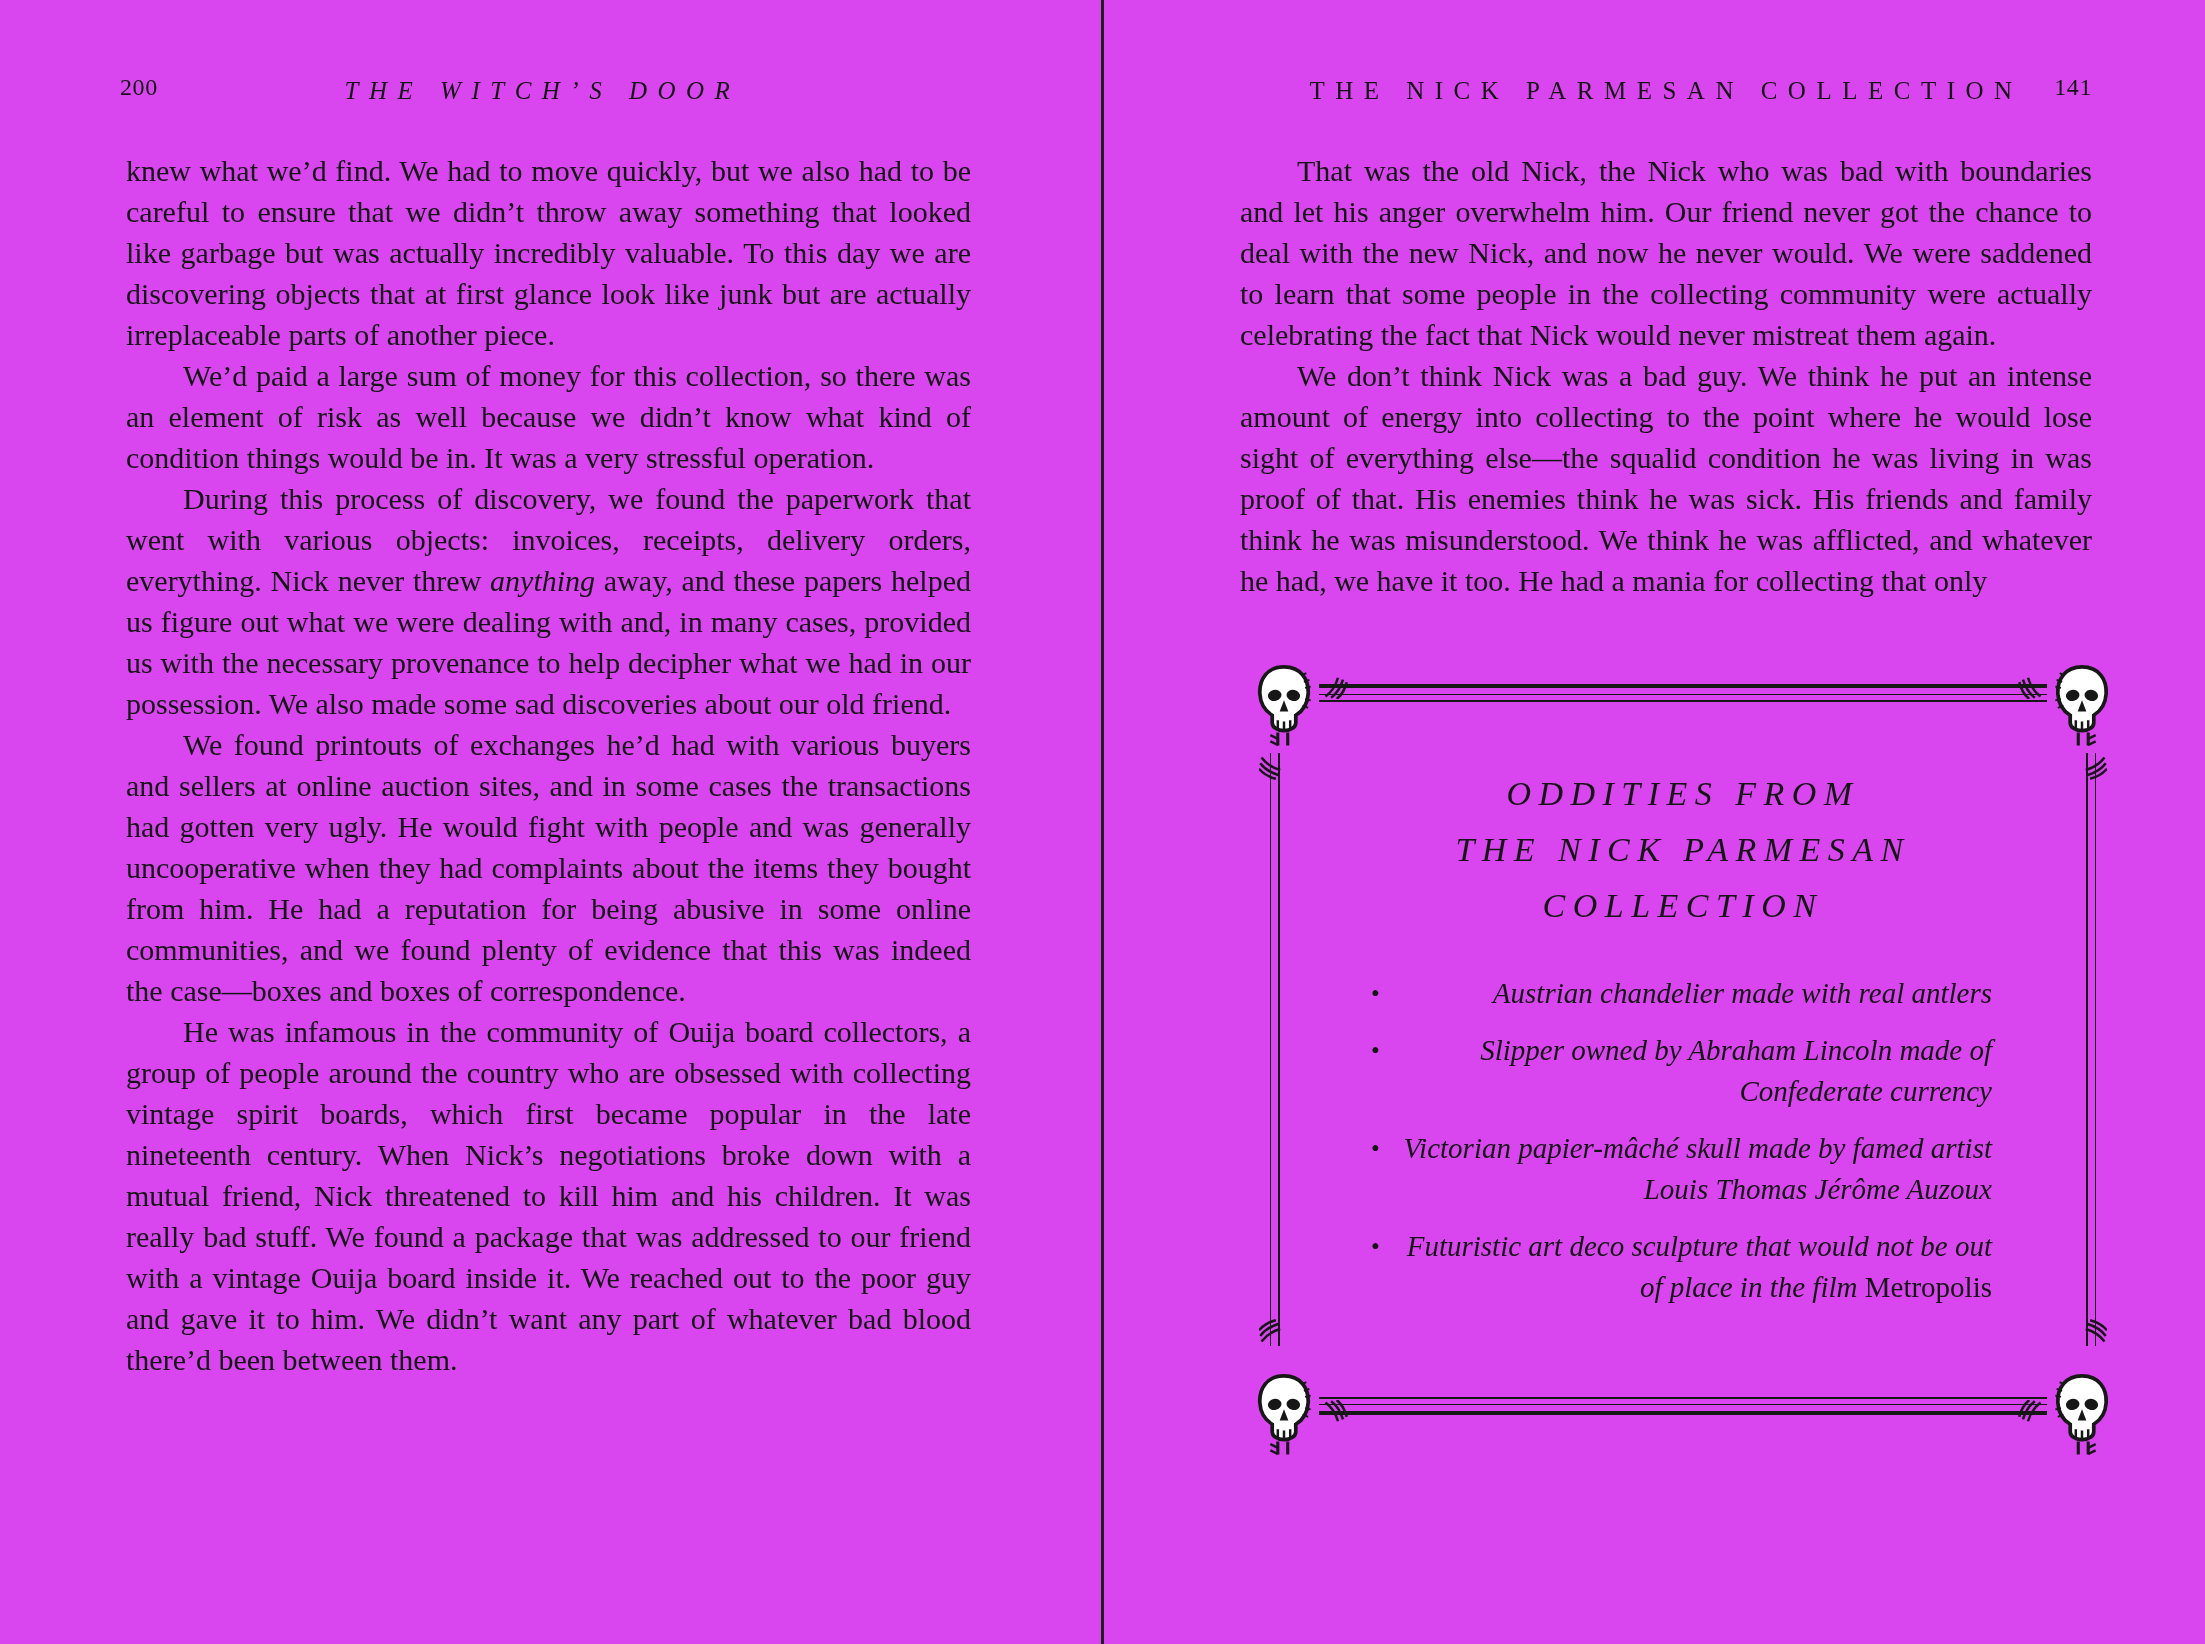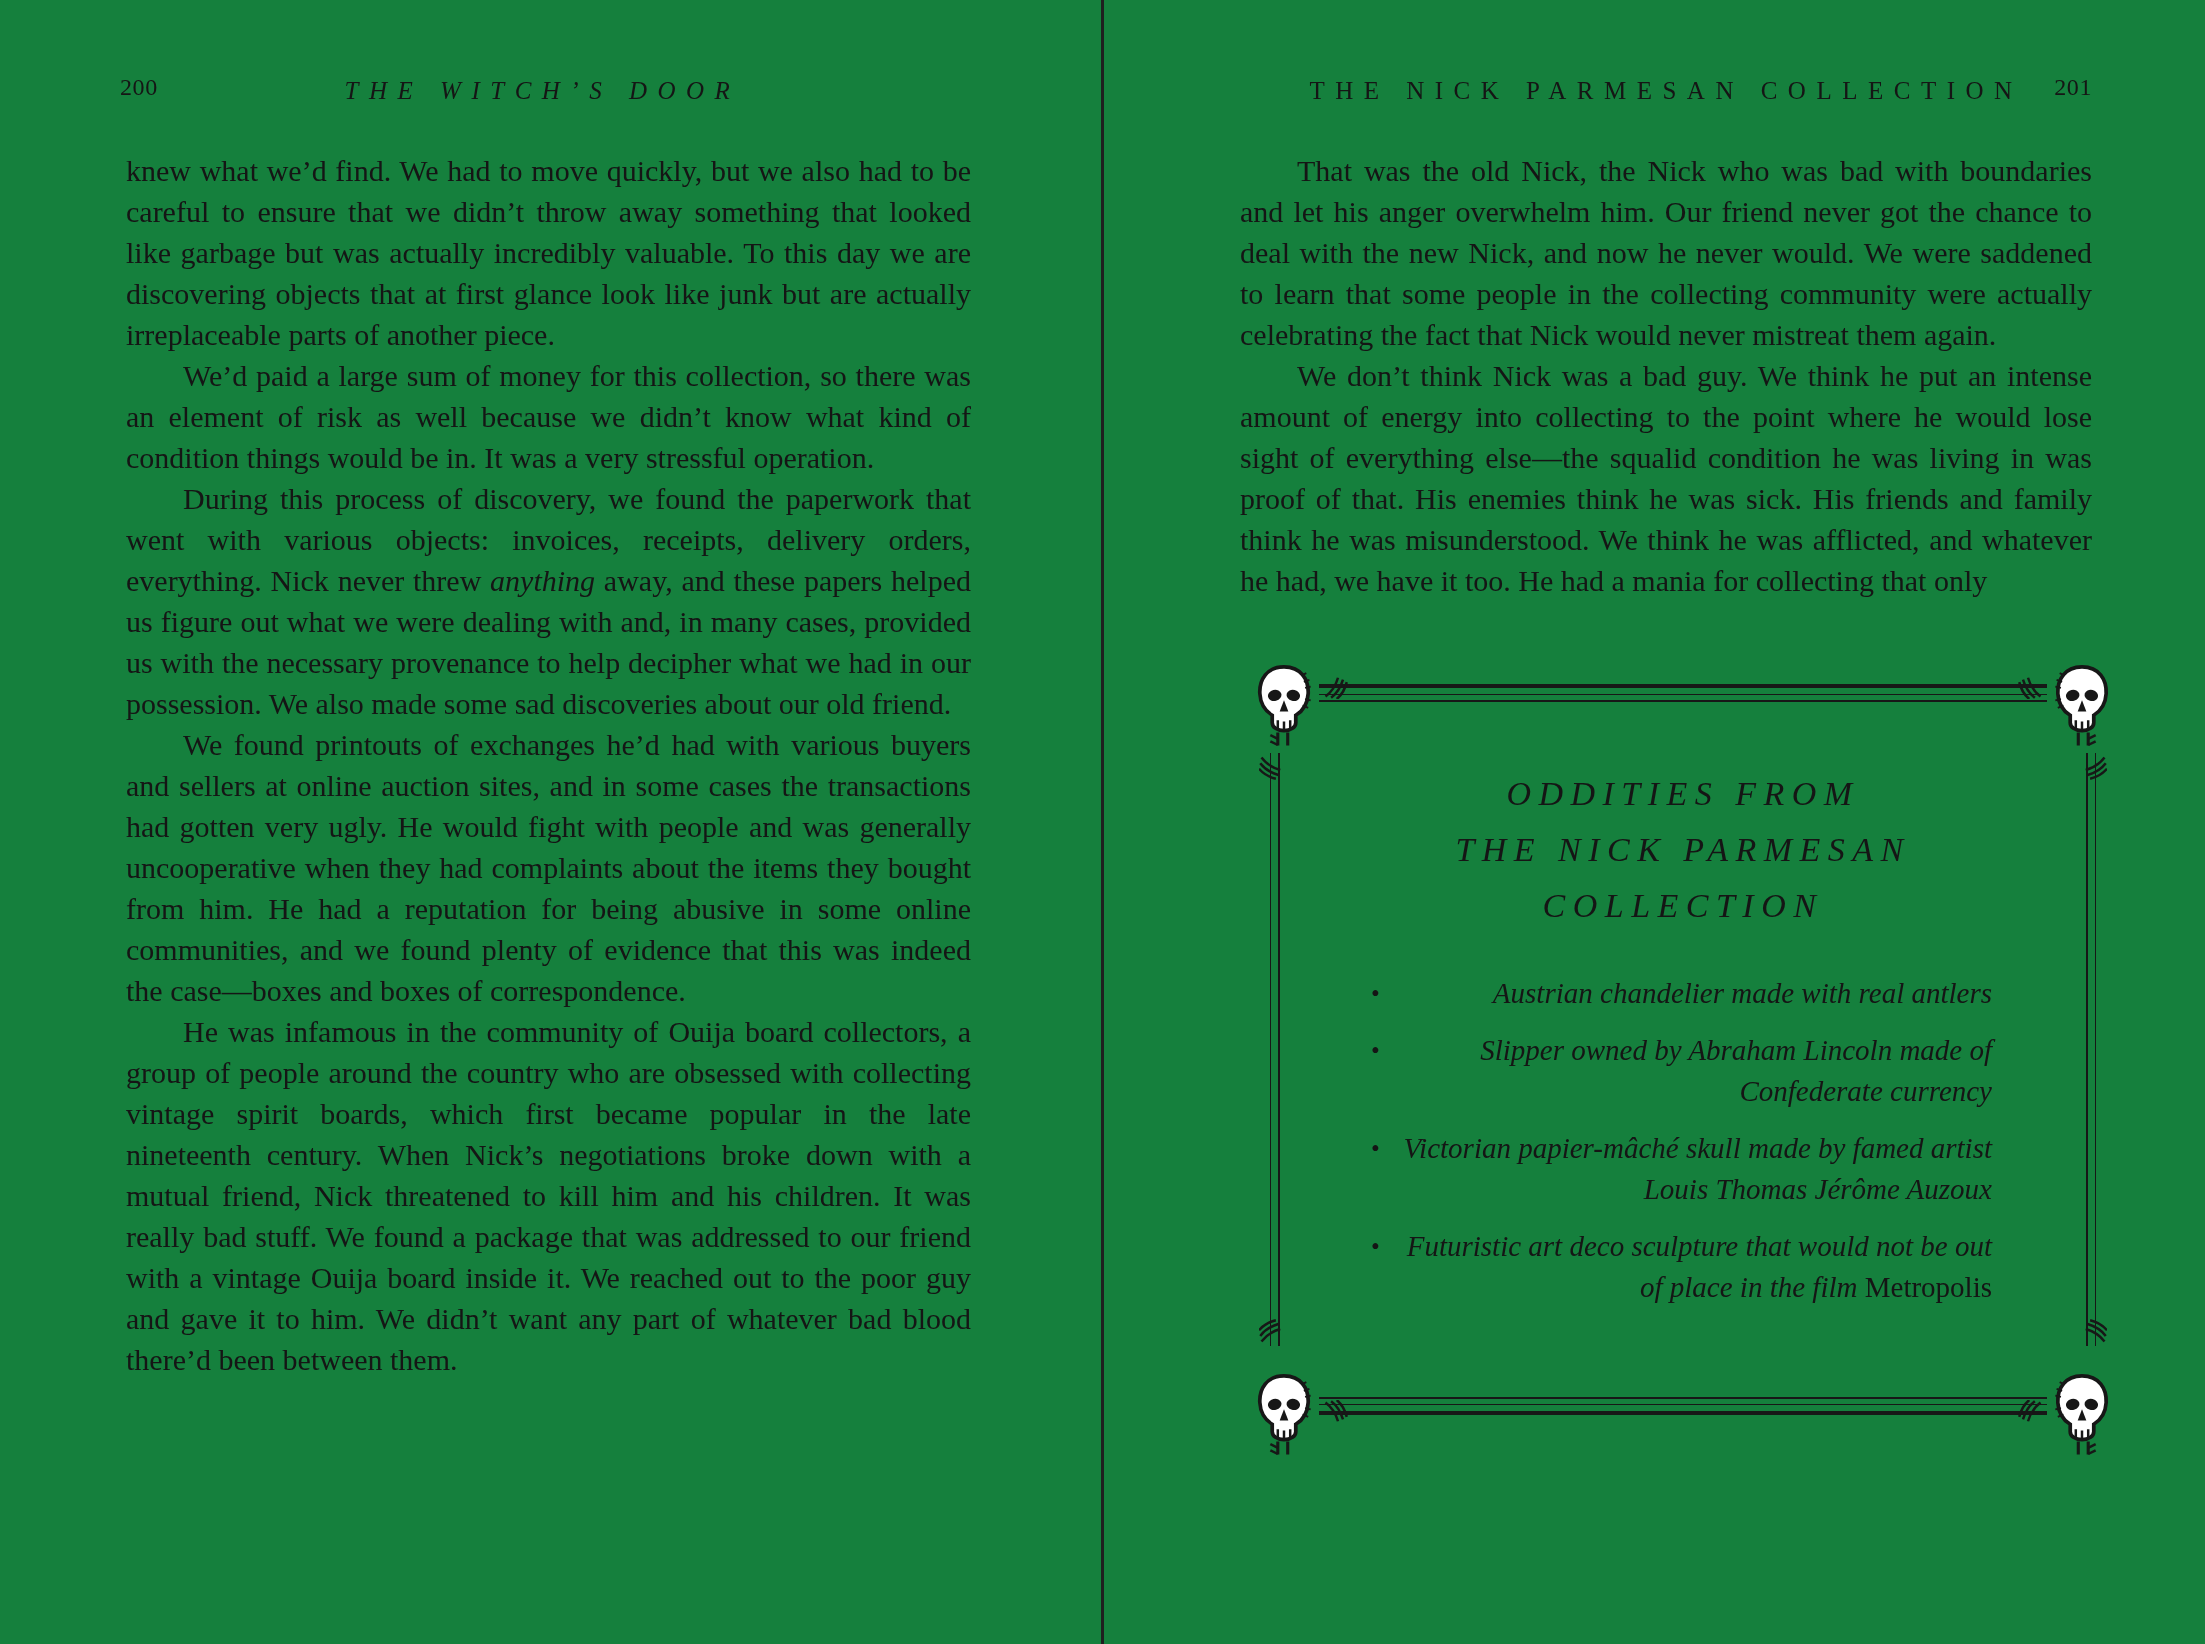--- a/index.html
+++ b/index.html
@@ -1,19 +1,19 @@
 <!DOCTYPE html>
 <html style="font-size:10px"><head>
 <meta charset="utf-8">
 <style>
   html,body{margin:0;padding:0;background:#e8e8e8;}
   .spread{
     position:relative;
     width:2205px;height:1644px;
-    background:#15803d;
+    background:#d946ef;
     font-family:"Liberation Serif", serif;
     color:#151515;
     overflow:hidden;
   }
   .divider{position:absolute;left:1101px;top:0;width:2.5px;height:1644px;background:#1f1f1f;}
   .page{position:absolute;top:0;height:1644px;}
   .page-left{left:0;width:1101px;}
   .page-right{left:1103px;width:1102px;}
 
   .folio{position:absolute;top:74px;font-size:24px;letter-spacing:0.6px;}
@@ -121,21 +121,21 @@
       <p>knew what we’d find. We had to move quickly, but we also had to be careful to ensure that we didn’t throw away something that looked like garbage but was actually incredibly valuable. To this day we are discovering objects that at first glance look like junk but are actually irreplaceable parts of another piece.</p>
       <p class="indent">We’d paid a large sum of money for this collection, so there was an element of risk as well because we didn’t know what kind of condition things would be in. It was a very stressful operation.</p>
       <p class="indent"><span>During this process of discovery, we found the paperwork that went with various objects: invoices, receipts, delivery orders, everything. Nick never threw </span><em>anything</em><span> away, and these papers helped us figure out what we were dealing with and, in many cases, provided us with the necessary provenance to help decipher what we had in our possession. We also made some sad discoveries about our old friend.</span></p>
       <p class="indent">We found printouts of exchanges he’d had with various buyers and sellers at online auction sites, and in some cases the transactions had gotten very ugly. He would fight with people and was generally uncooperative when they had complaints about the items they bought from him. He had a reputation for being abusive in some online communities, and we found plenty of evidence that this was indeed the case—boxes and boxes of correspondence.</p>
       <p class="indent">He was infamous in the community of Ouija board collectors, a group of people around the country who are obsessed with collecting vintage spirit boards, which first became popular in the late nineteenth century. When Nick’s negotiations broke down with a mutual friend, Nick threatened to kill him and his children. It was really bad stuff. We found a package that was addressed to our friend with a vintage Ouija board inside it. We reached out to the poor guy and gave it to him. We didn’t want any part of whatever bad blood there’d been between them.</p>
     </div>
   </div>
 
   <div class="page page-right">
     <div class="running-head running-head-right">THE NICK PARMESAN COLLECTION</div>
-    <div class="folio folio-right">201</div>
+    <div class="folio folio-right">141</div>
 
     <div class="text-col text-col-right">
       <p class="indent">That was the old Nick, the Nick who was bad with boundaries and let his anger overwhelm him. Our friend never got the chance to deal with the new Nick, and now he never would. We were saddened to learn that some people in the collecting community were actually celebrating the fact that Nick would never mistreat them again.</p>
       <p class="indent">We don’t think Nick was a bad guy. We think he put an intense amount of energy into collecting to the point where he would lose sight of everything else—the squalid condition he was living in was proof of that. His enemies think he was sick. His friends and family think he was misunderstood. We think he was afflicted, and whatever he had, we have it too. He had a mania for collecting that only</p>
     </div>
 
     <div class="oddities-box">
       <div class="bline b-top-1"></div>
       <div class="bline b-top-2"></div>
       <div class="bline b-top-3"></div>

